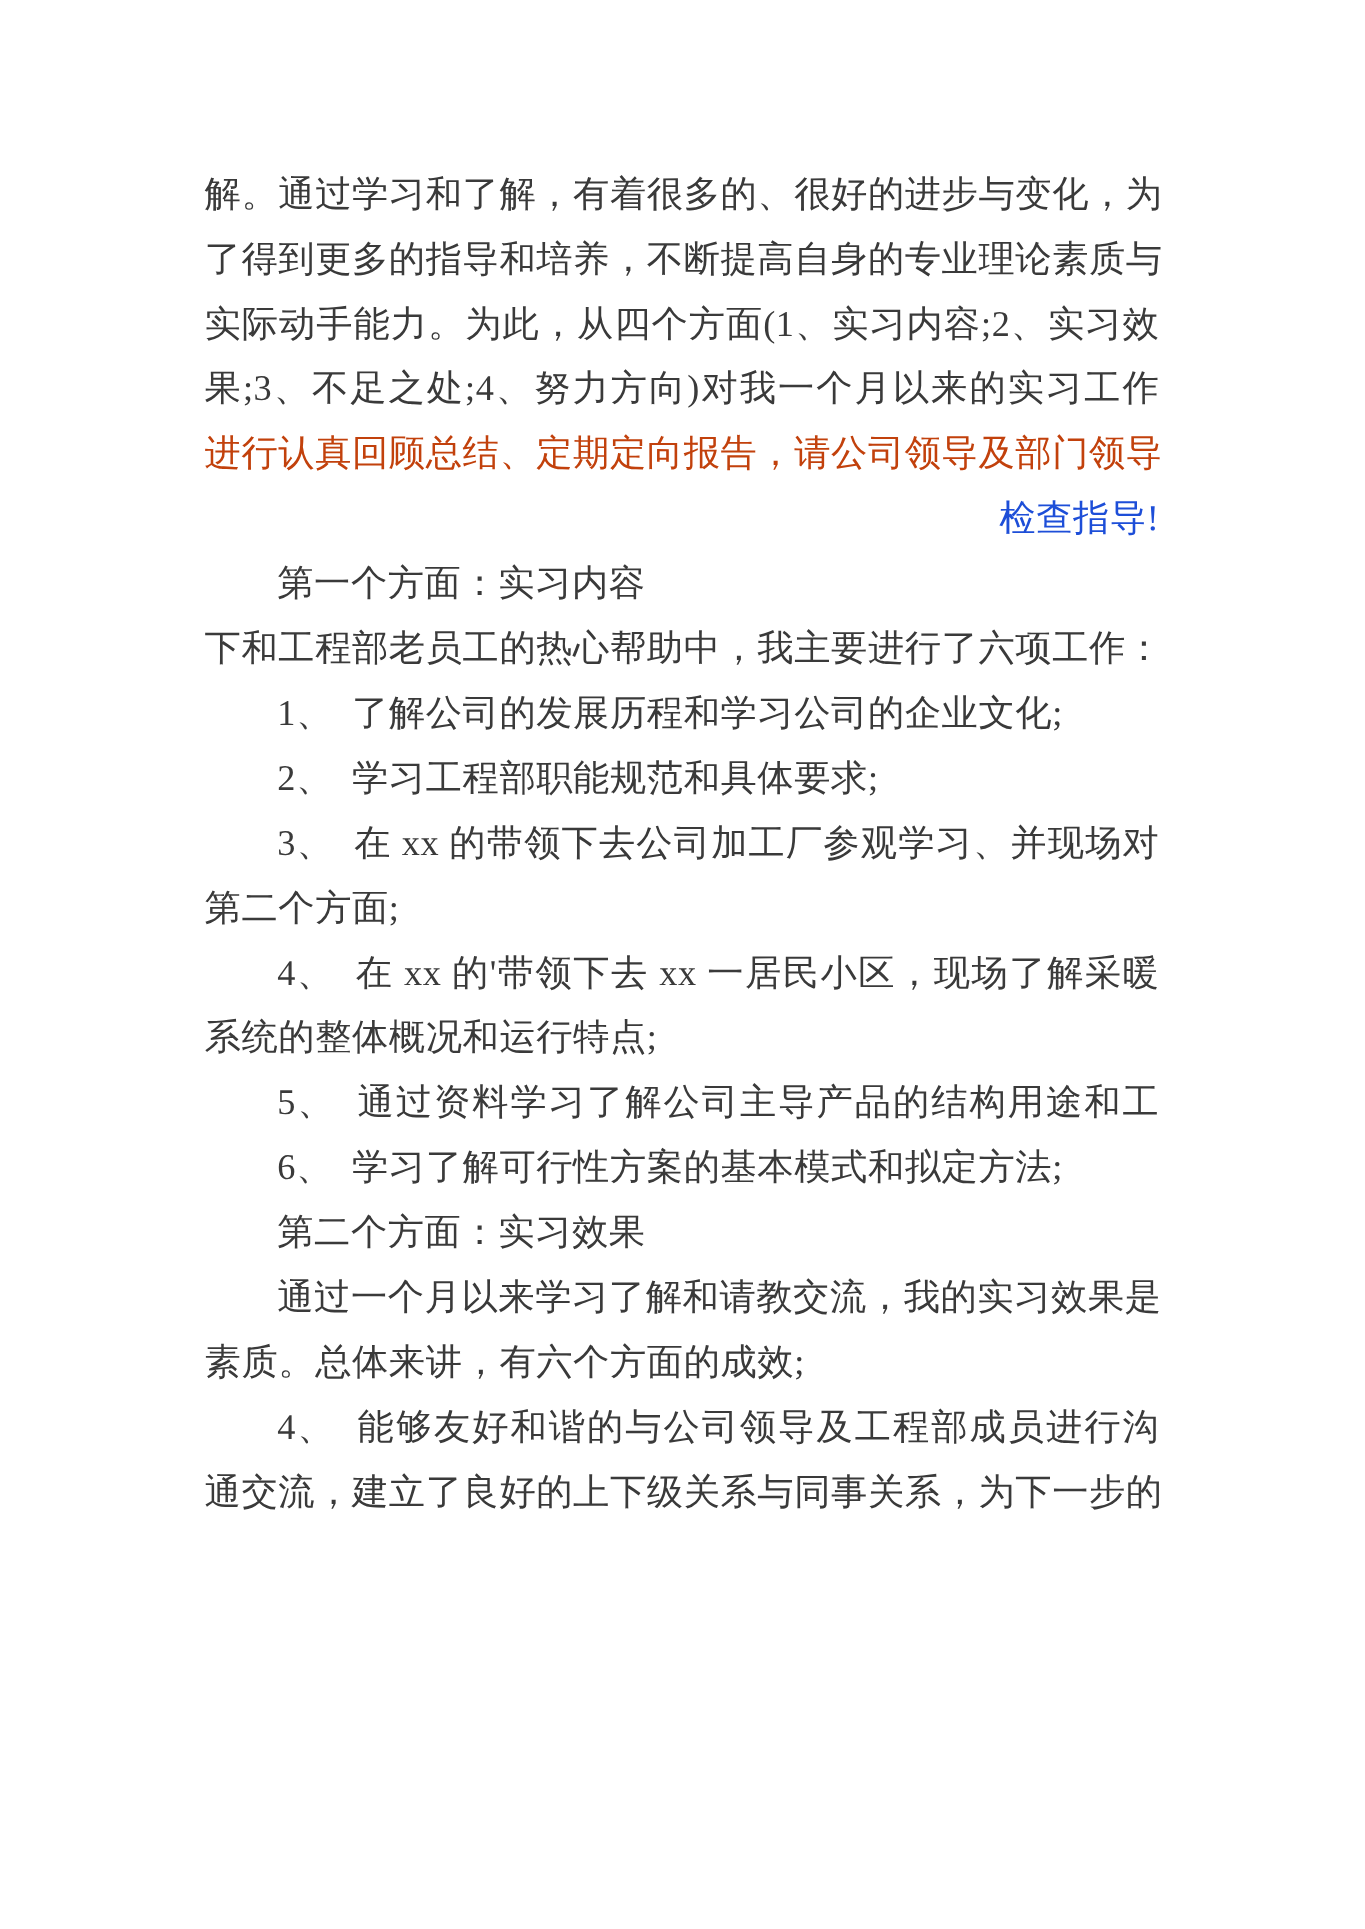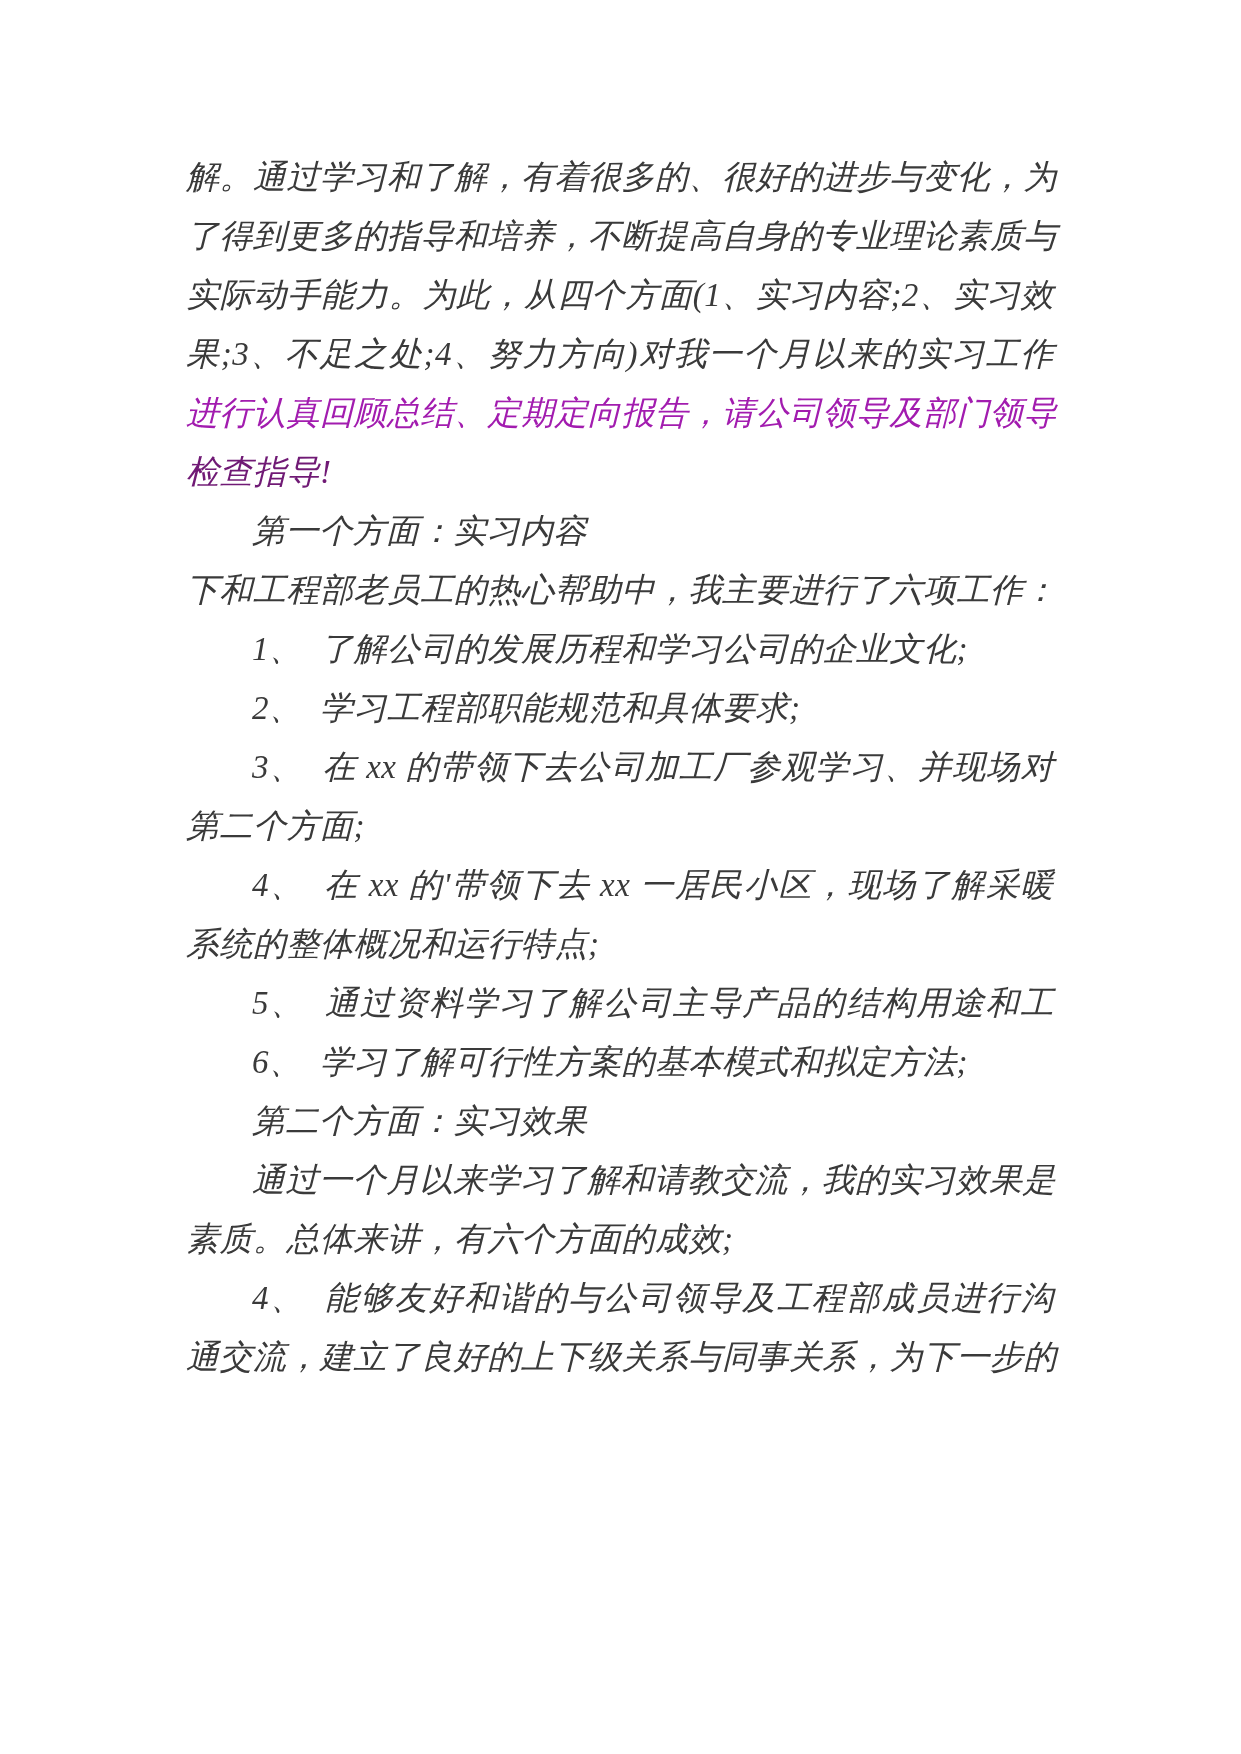--- a/index.html
+++ b/index.html
@@ -11,21 +11,20 @@
     height: 1754px;
     background: #ffffff;
     overflow: hidden;
     font-family: "Liberation Serif", "DejaVu Serif", serif;
   }
   .page {
     position: relative;
     width: 1137px;
     height: 1754px;
     background: #ffffff;
-    font-style: italic;
   }
   .doc-body {
     position: absolute;
     left: 186px;
     top: 148px;
     width: 868px;
   }
   .line {
     height: 59px;
     line-height: 59px;
@@ -45,22 +44,22 @@
 </style>
 </head>
 <body>
 
 <div class="page" style="background: rgb(255, 255, 255);">
   <div class="doc-body">
       <div class="line justify" style="color: rgb(58, 58, 58);">解。通过学习和了解，有着很多的、很好的进步与变化，为</div>
       <div class="line justify" style="color: rgb(58, 58, 58);">了得到更多的指导和培养，不断提高自身的专业理论素质与</div>
       <div class="line justify" style="color: rgb(58, 58, 58);">实际动手能力。为此，从四个方面(1、实习内容;2、实习效</div>
       <div class="line justify" style="color: rgb(58, 58, 58);">果;3、不足之处;4、努力方向)对我一个月以来的实习工作</div>
-      <div class="line justify" style="color: #a21caf;">进行认真回顾总结、定期定向报告，请公司领导及部门领导</div>
-      <div class="line" style="color: #701a75;">检查指导!</div>
+      <div class="line justify" style="color: #c2410c;">进行认真回顾总结、定期定向报告，请公司领导及部门领导</div>
+      <div class="line" style="color: #1d4ed8; text-align: right;">检查指导!</div>
       <div class="line indent" style="color: rgb(58, 58, 58);">第一个方面：实习内容</div>
       <div class="line justify" style="color: rgb(58, 58, 58);">下和工程部老员工的热心帮助中，我主要进行了六项工作：</div>
       <div class="line indent" style="color: rgb(58, 58, 58);">1、  了解公司的发展历程和学习公司的企业文化;</div>
       <div class="line indent" style="color: rgb(58, 58, 58);">2、  学习工程部职能规范和具体要求;</div>
       <div class="line indent justify" style="color: rgb(58, 58, 58);">3、  在 xx 的带领下去公司加工厂参观学习、并现场对</div>
       <div class="line" style="color: rgb(58, 58, 58);">第二个方面;</div>
       <div class="line indent justify" style="color: rgb(58, 58, 58);">4、  在 xx 的'带领下去 xx 一居民小区，现场了解采暖</div>
       <div class="line" style="color: rgb(58, 58, 58);">系统的整体概况和运行特点;</div>
       <div class="line indent justify" style="color: rgb(58, 58, 58);">5、  通过资料学习了解公司主导产品的结构用途和工</div>
       <div class="line indent" style="color: rgb(58, 58, 58);">6、  学习了解可行性方案的基本模式和拟定方法;</div>

